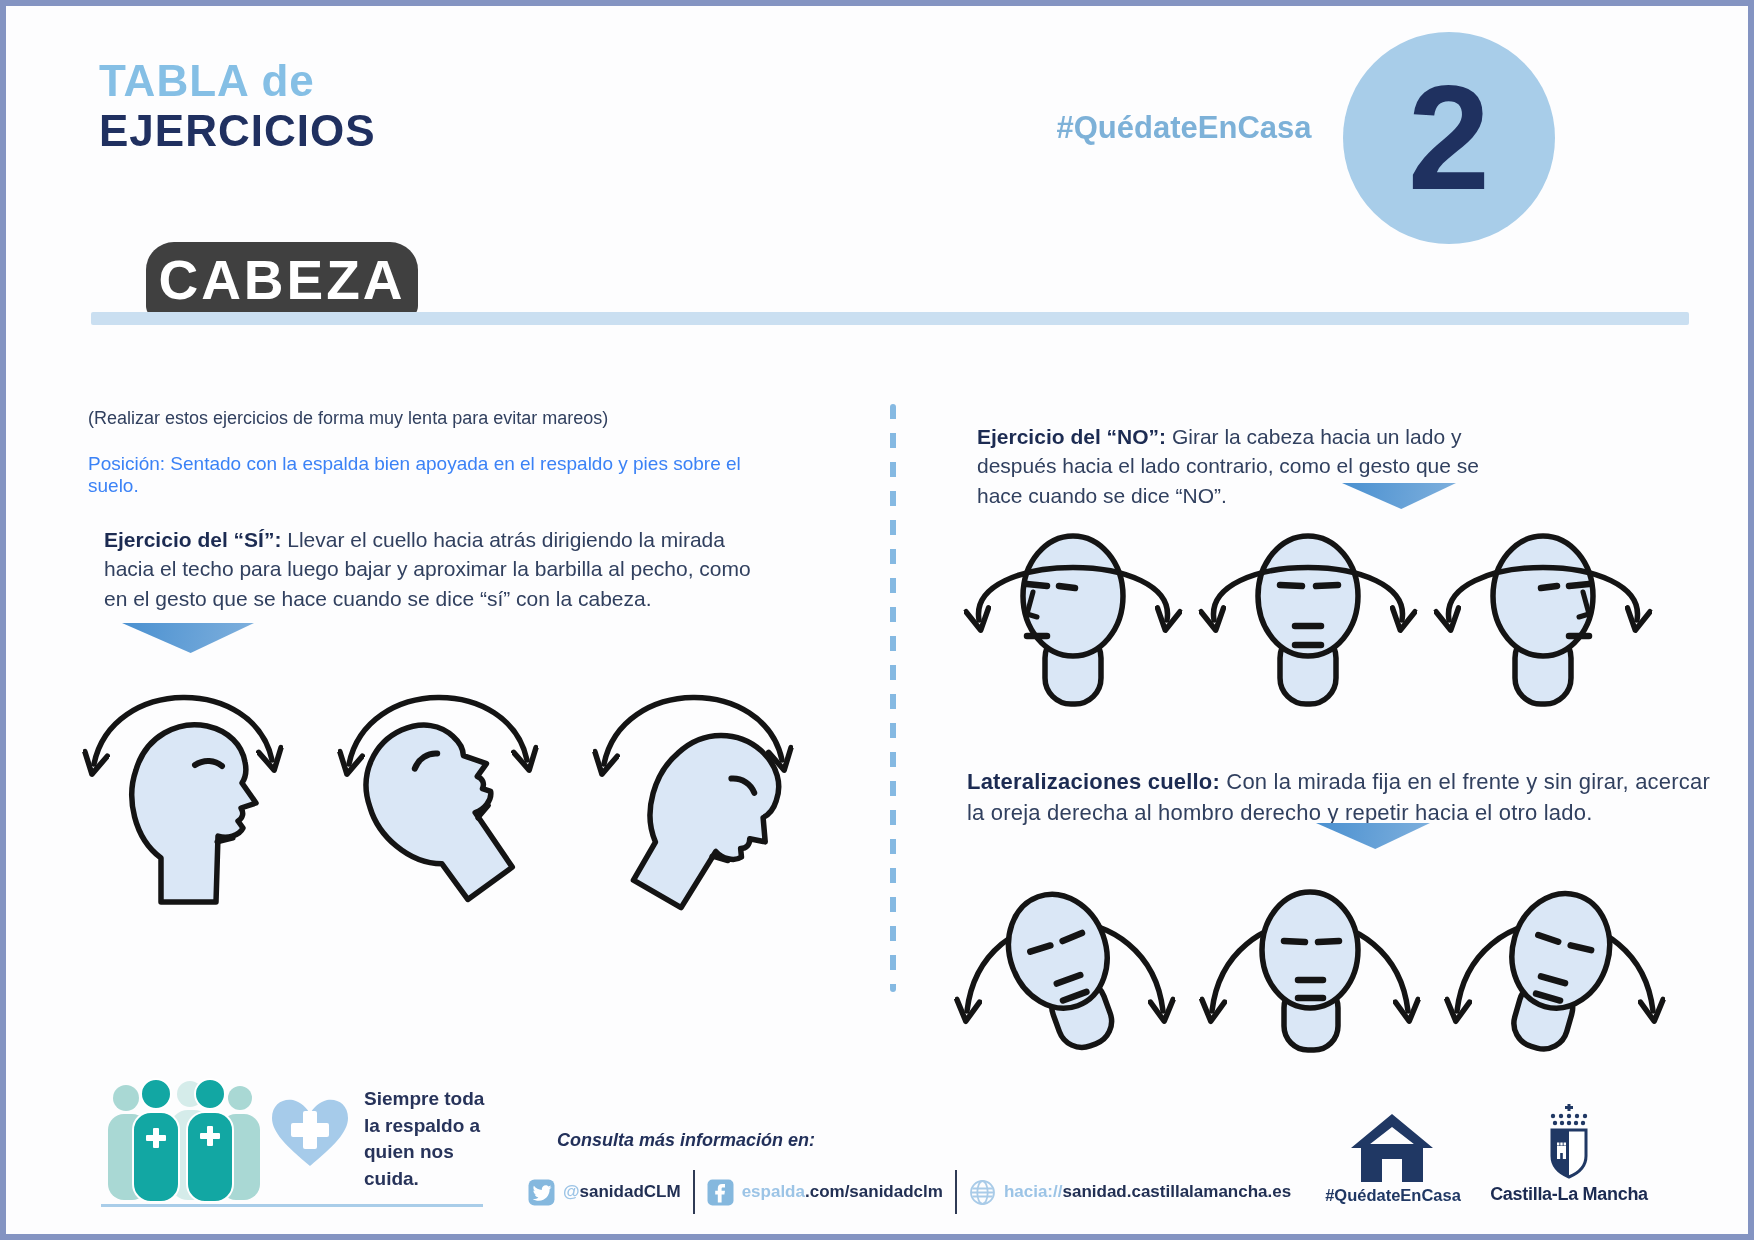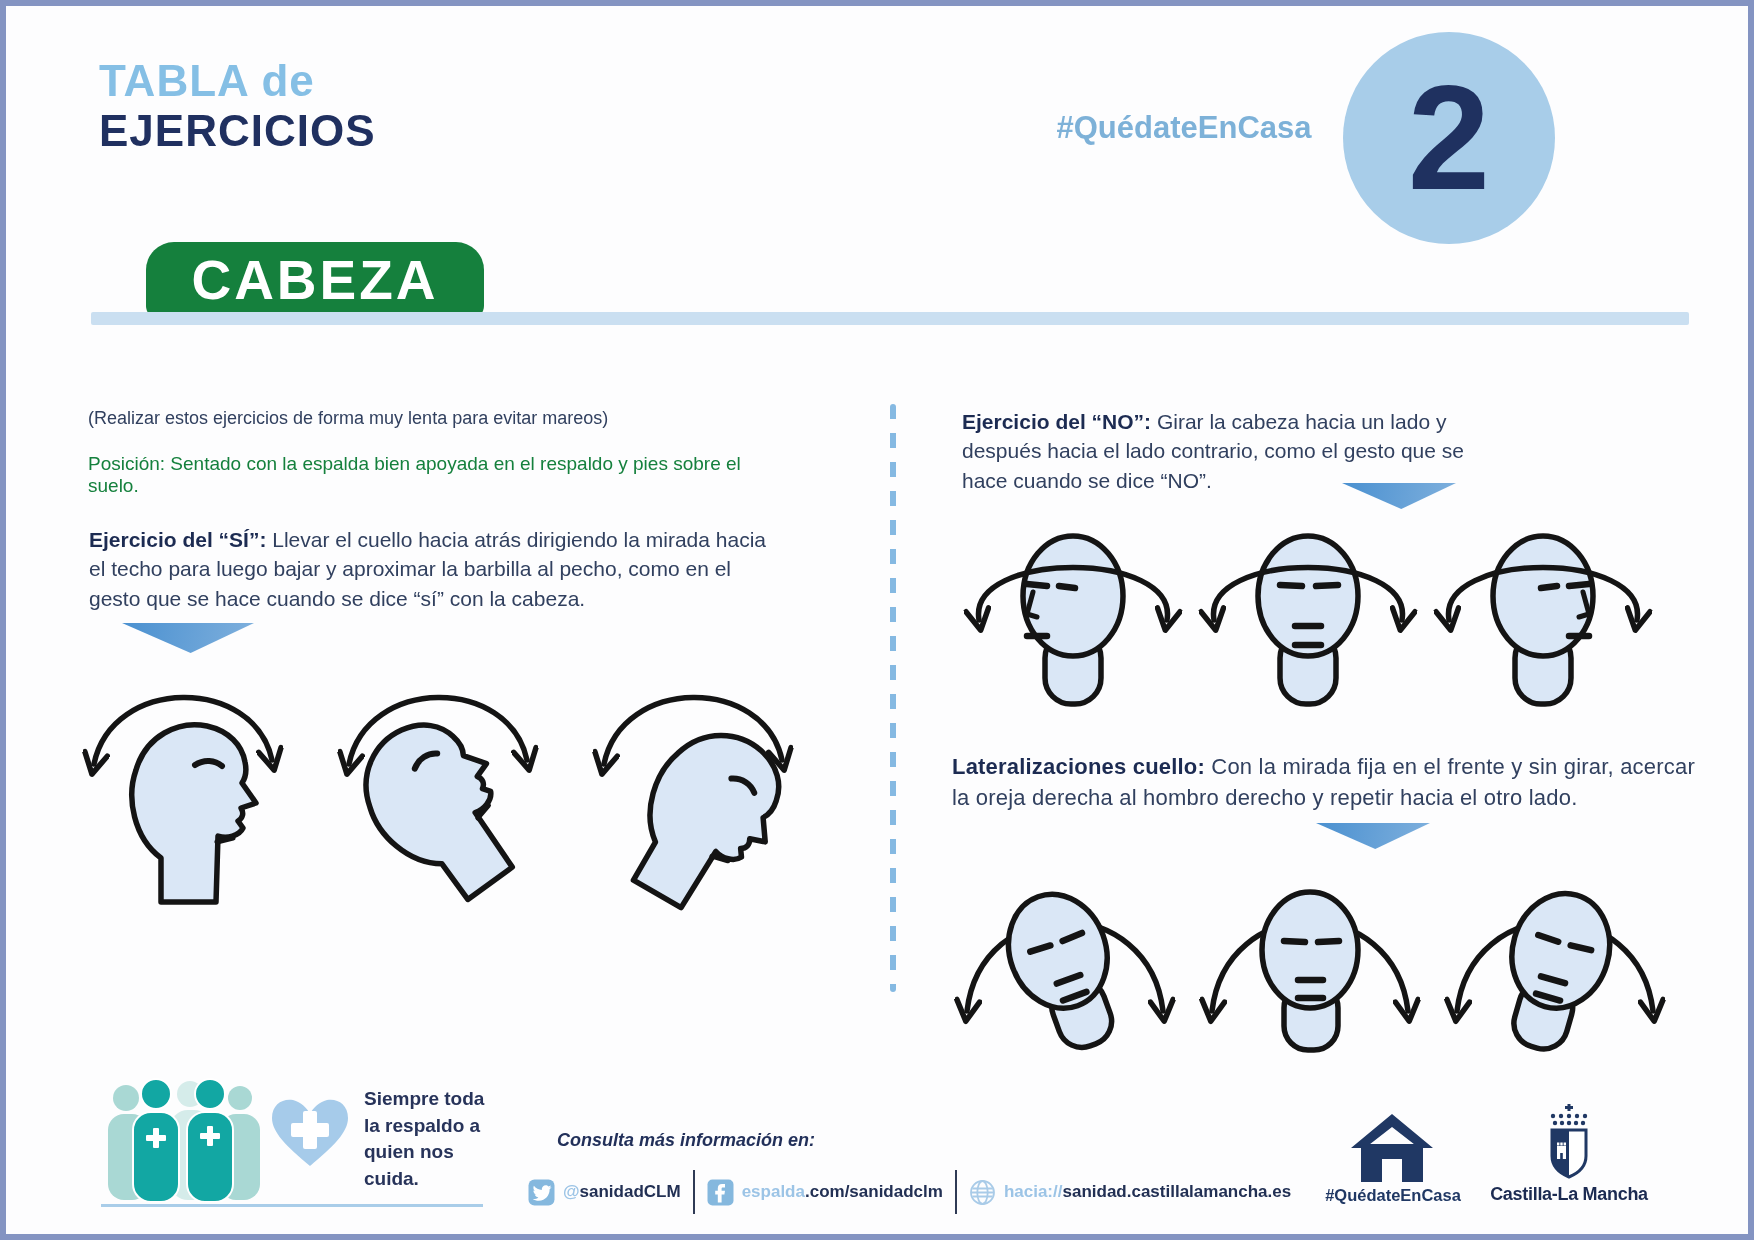--- a/index.html
+++ b/index.html
@@ -10,29 +10,29 @@
   }
   
   .title-block{position:absolute; left:93px; top:50px; line-height:50px; font-weight:800; letter-spacing:1px;}
   .title-l1{font-size:44px; color:#85bfe5;}
   .title-l2{font-size:44px; color:#203060;}
   .hashtag-top{position:absolute; left:1038px; top:104px; width:280px; text-align:center;
     font-size:31px; font-weight:700; color:#7db1d8;}
   .number-circle{position:absolute; left:1337px; top:26px; width:212px; height:212px;
     border-radius:50%; background:#a8cde9; display:flex; align-items:center; justify-content:center;}
   .number-circle span{font-size:148px; font-weight:800; color:#1f3160; line-height:1;}
-  .section-badge{position:absolute; left:140px; top:236px; width:338px; height:76px;
-    background:#15803d; border-radius:28px 28px 12px 12px; display:flex; align-items:center; justify-content:center;
+  .section-badge{position:absolute; left:140px; top:236px; width:272px; height:76px;
+    background:#404040; border-radius:28px 28px 12px 12px; display:flex; align-items:center; justify-content:center;
     color:#ffffff; font-size:55px; font-weight:800; letter-spacing:3px;}
   .section-rule{position:absolute; left:85px; top:306px; width:1598px; height:13px; background:#cadff1; border-radius:2px;}
   
   .left-col{position:absolute; left:82px; top:402px; width:700px;}
   .note{font-size:18px; margin:0 0 24px 0; color:#31405f;}
-  .position{font-size:19px; margin:0 0 28px 0; color:#15803d;}
-  .para{font-size:21px; line-height:1.4; margin:1px; color:#31405f;}
+  .position{font-size:19px; margin:0 0 28px 0; color:#3b82f6;}
+  .para{font-size:21px; line-height:1.4; margin:16px; color:#31405f;}
   .para strong{color:#1c2b52; font-weight:800;}
   .no-para{position:absolute; left:955px; top:400px; width:545px;}
   .lat-para{position:absolute; left:945px; top:745px; width:765px; font-size:22px; letter-spacing:0.2px;}
   
   .tri{position:absolute; background:linear-gradient(100deg,#4a90d0,#7fb0dd);
     clip-path:polygon(0 0,100% 0,52% 100%);}
   .tri-si{left:116px; top:617px; width:132px; height:30px;}
   .tri-no{left:1336px; top:477px; width:114px; height:26px;}
   .tri-lat{left:1310px; top:817px; width:114px; height:26px;}
   

